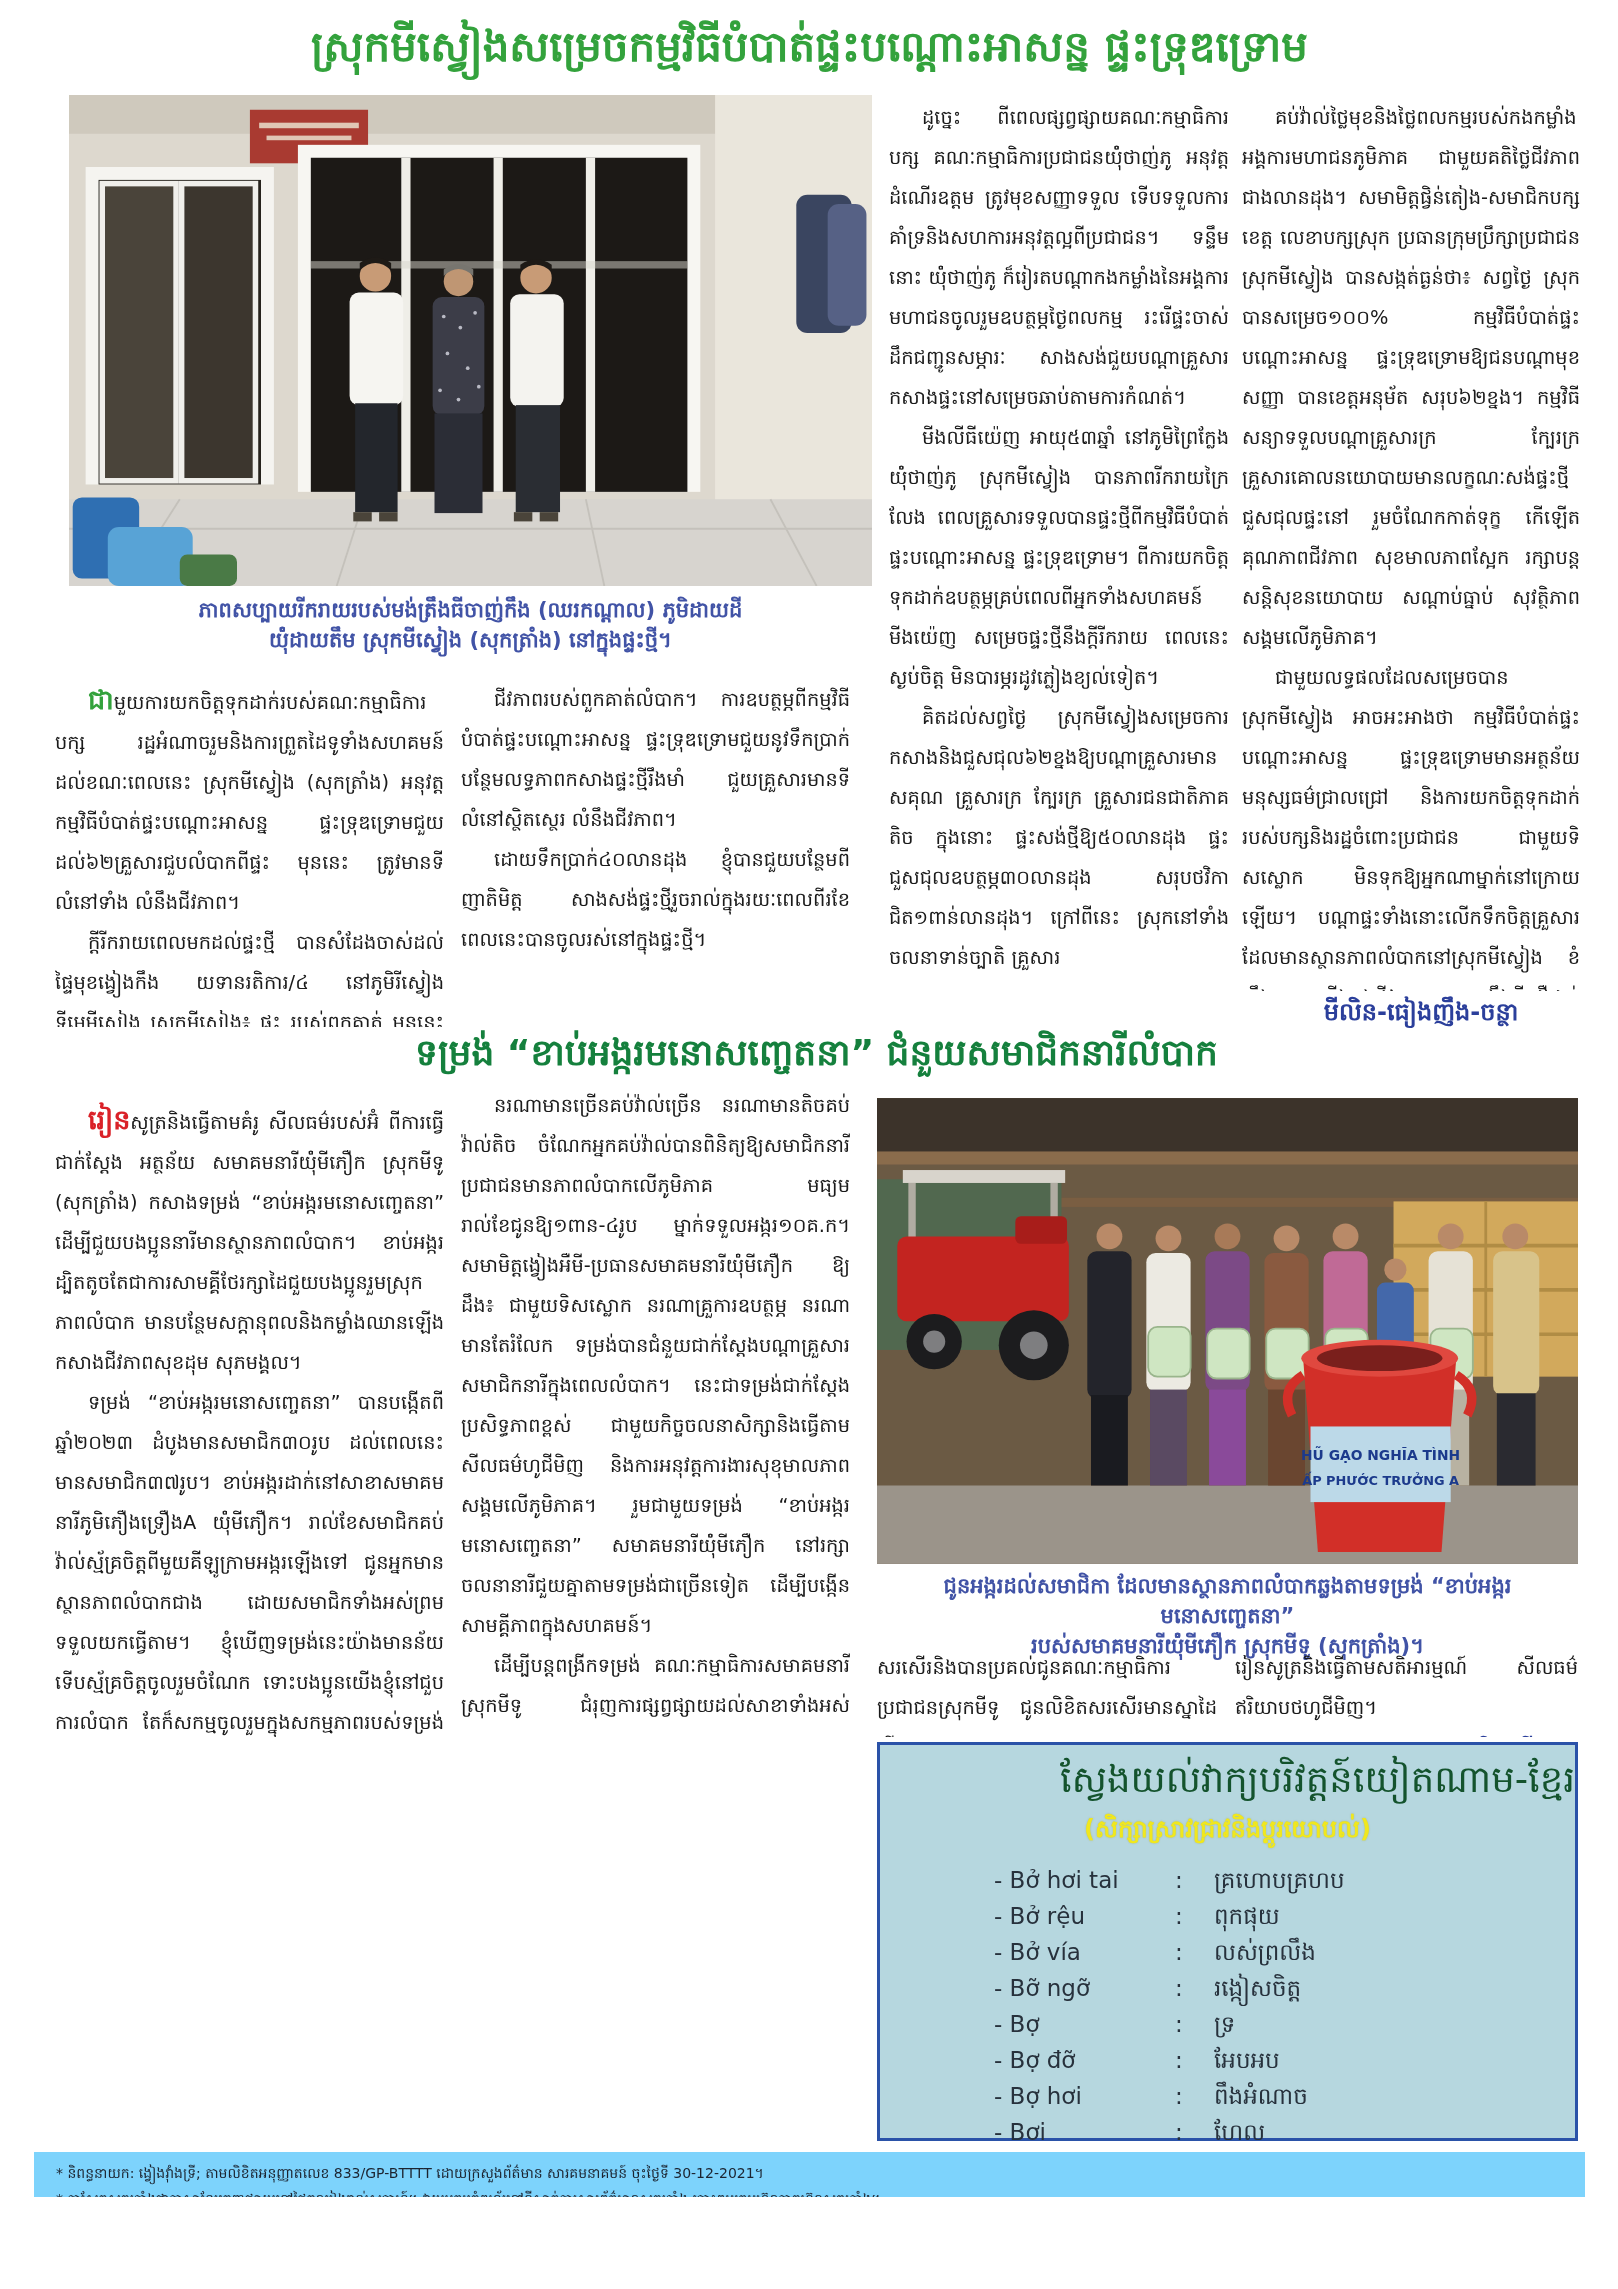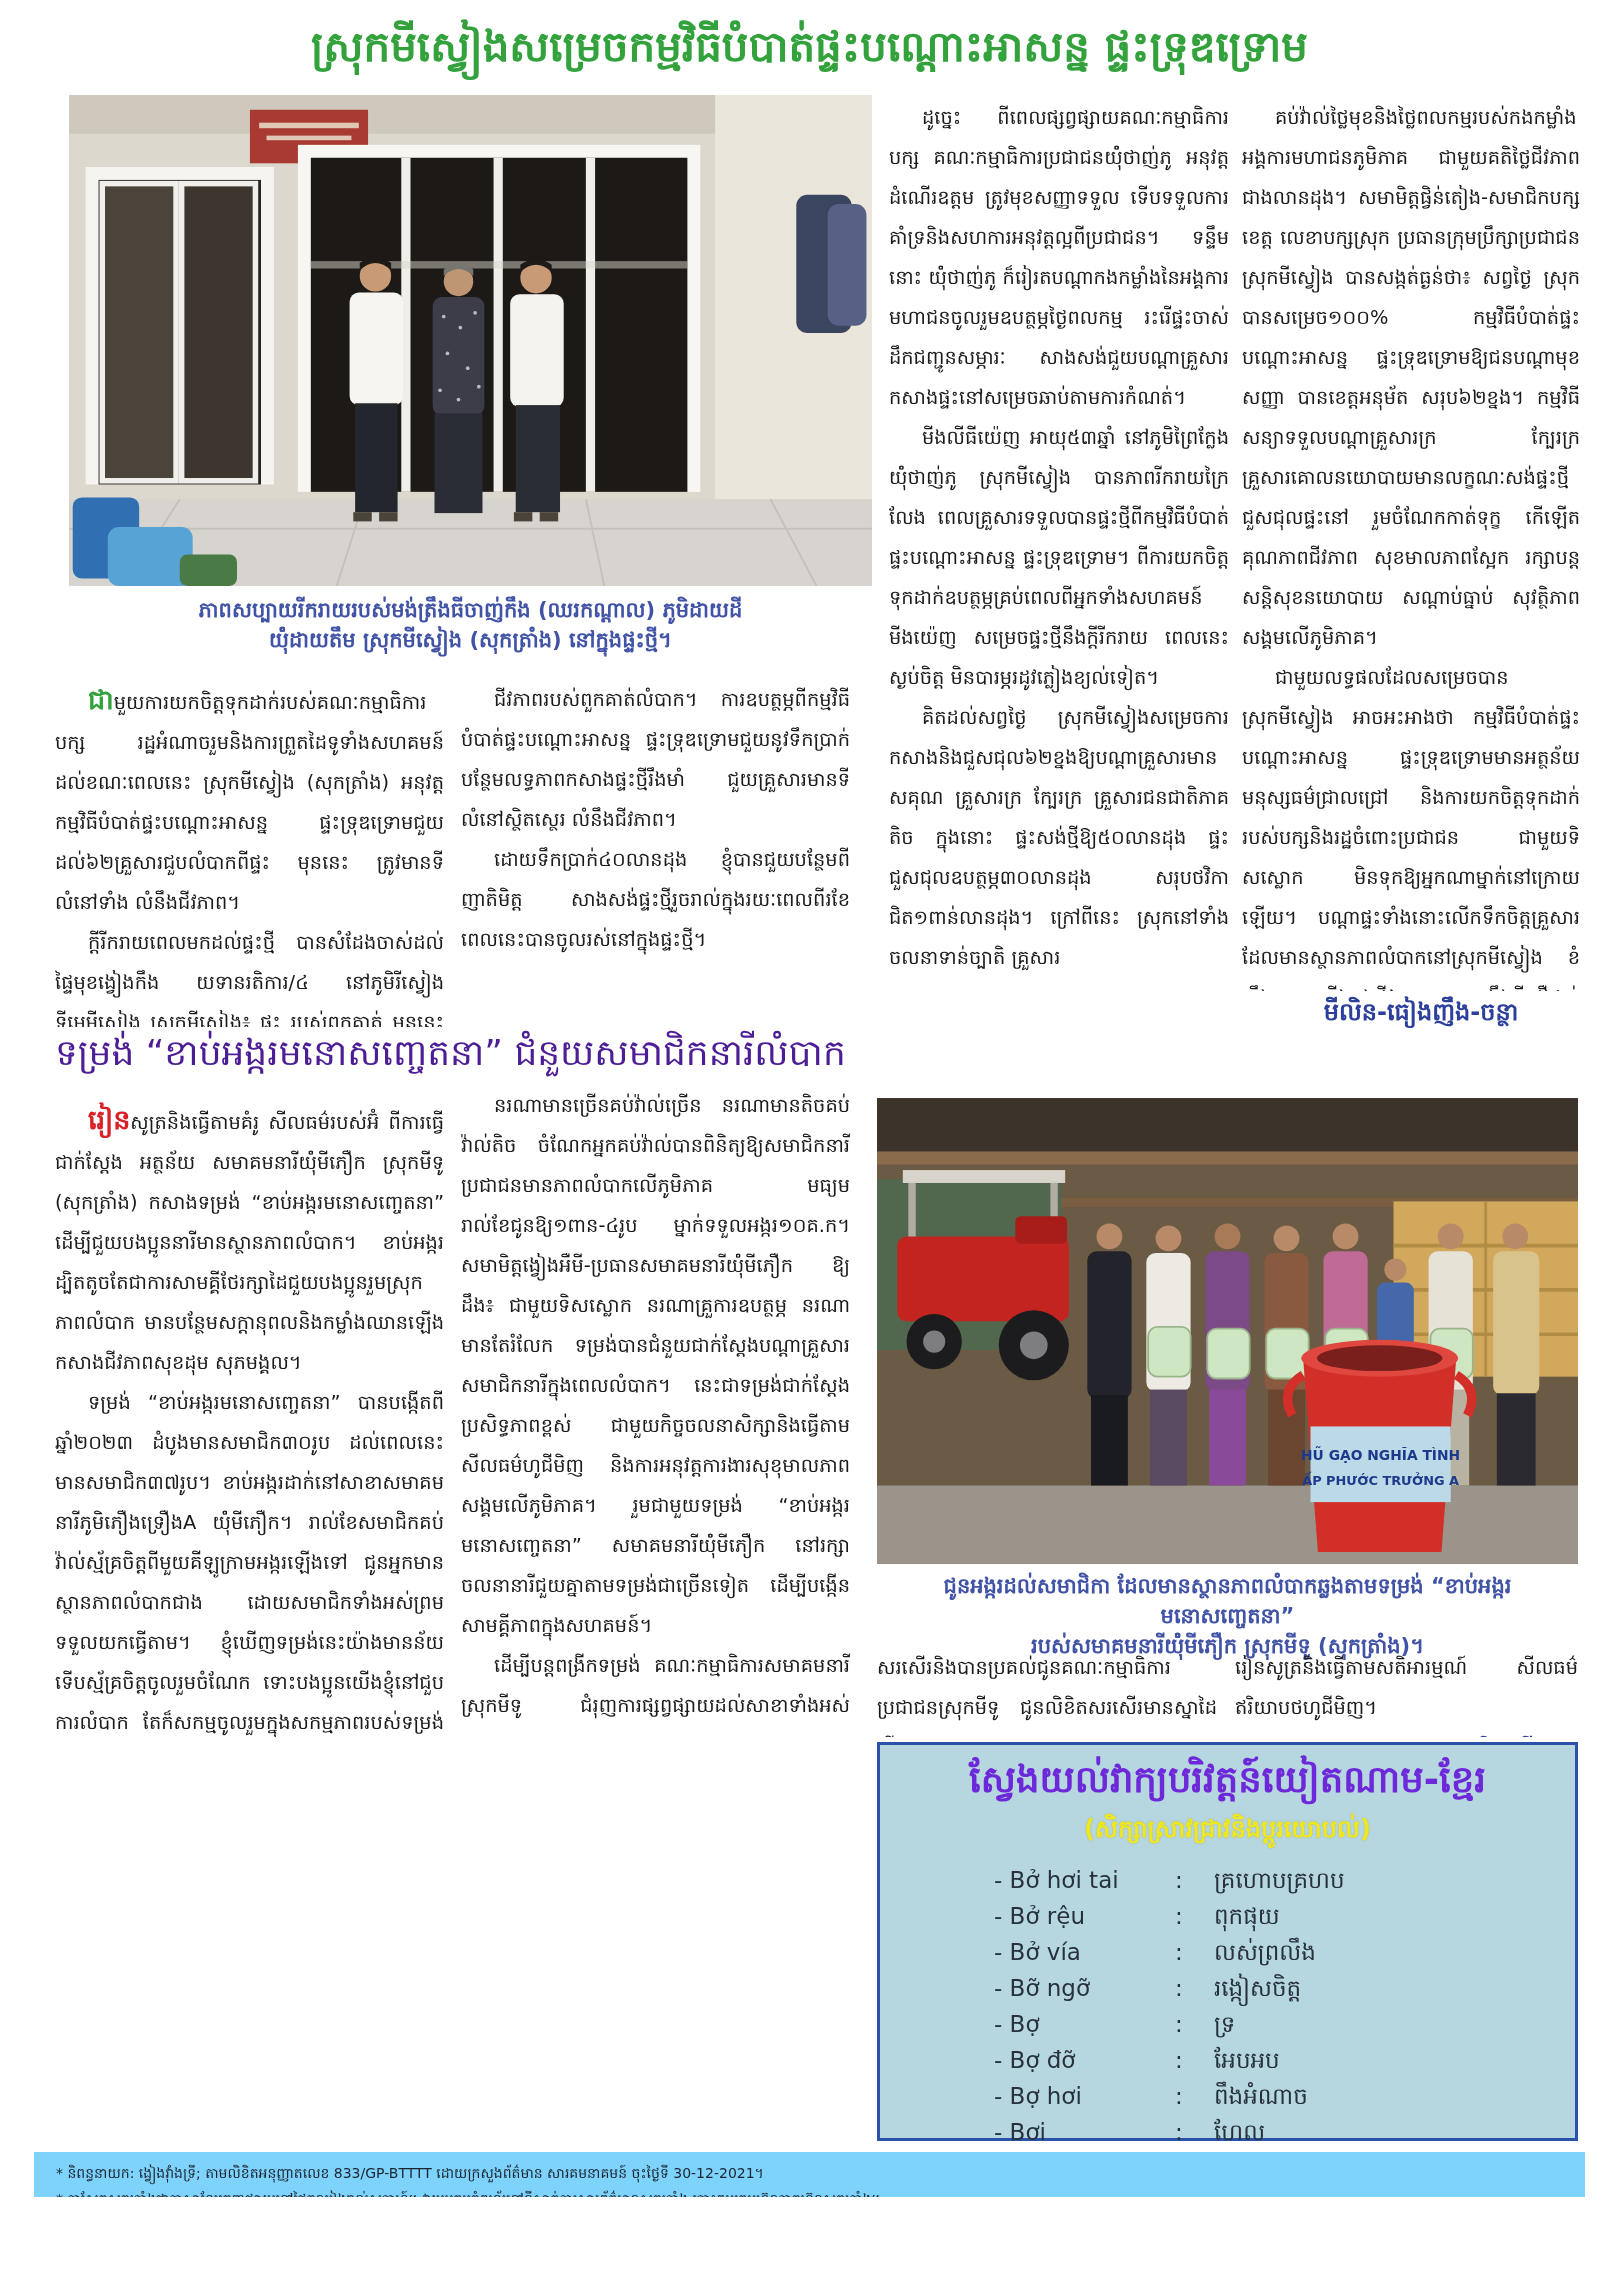--- a/index.html
+++ b/index.html
@@ -1,34 +1,34 @@
 <!DOCTYPE html>
 <html style="font-size:14.8px"><head>
 <meta charset="utf-8">
 <style>
   html,body{margin:0;padding:0;background:#ffffff;}
   .page{position:relative;width:1619px;height:2197px;background:#ffffff;overflow:hidden;
         font-family:"DejaVu Sans", sans-serif;color:#1a1a1a;}
   .headline1{position:absolute;top:20px;left:28px;width:1563px;text-align:center;
              font-size:42px;font-weight:bold;color:#33a23c;letter-spacing:0;}
-  .headline2{position:absolute;top:1030px;left:55px;width:1523px;text-align:left;
-             font-size:36px;font-weight:normal;color:#4c1d95;}
+  .headline2{position:absolute;top:1030px;left:55px;width:1523px;text-align:center;
+             font-size:36px;font-weight:bold;color:#15803d;}
   .photo{position:absolute;display:block;}
   .caption{position:absolute;text-align:center;color:#4153a6;font-size:21px;
            line-height:30px;font-weight:600;}
   .col{position:absolute;text-align:justify;font-size:19.4px;line-height:40px;overflow:hidden;}
   .col p{margin:0;text-indent:33px;}
   .lead{font-weight:bold;font-size:27px;}
   .lead.green{color:#33a23c;}
   .lead.red{color:#da2128;}
   .byline{position:absolute;font-weight:bold;color:#2b3f9b;font-size:24px;text-align:right;}
   .byline2{font-weight:bold;color:#2b3f9b;font-size:22px;text-align:right;margin-top:1.8px;}
   .vocab-box{position:absolute;left:877px;top:1742px;width:701px;height:399px;
              background:#b6d7df;border:3.7px solid #2a52a8;box-sizing:border-box;}
-  .vocab-title{margin-top:11px;text-align:center;font-size:37px;font-weight:bold;color:#6d28d9;}
+  .vocab-title{margin-top:11px;text-align:right;font-size:37px;font-weight:normal;color:#14532d;}
   .vocab-subtitle{text-align:center;font-size:24px;font-weight:bold;color:#f0e71e;margin-top:3.7px;
                   text-shadow:0 0 1.8px rgba(120,120,0,.35);}
   .vocab-list{margin-top:13px;padding-left:114px;}
   .vocab-row{display:grid;grid-template-columns:181px 39px auto;font-size:23px;
              line-height:36px;color:#27313c;}
   .footer{position:absolute;left:34px;top:2152px;width:1551px;height:68px;background:#7dd3fc;
           box-sizing:border-box;padding:8.3px 0 0 22px;font-size:14px;line-height:26px;color:#1c2430;}
 </style>
 </head>
 <body>

